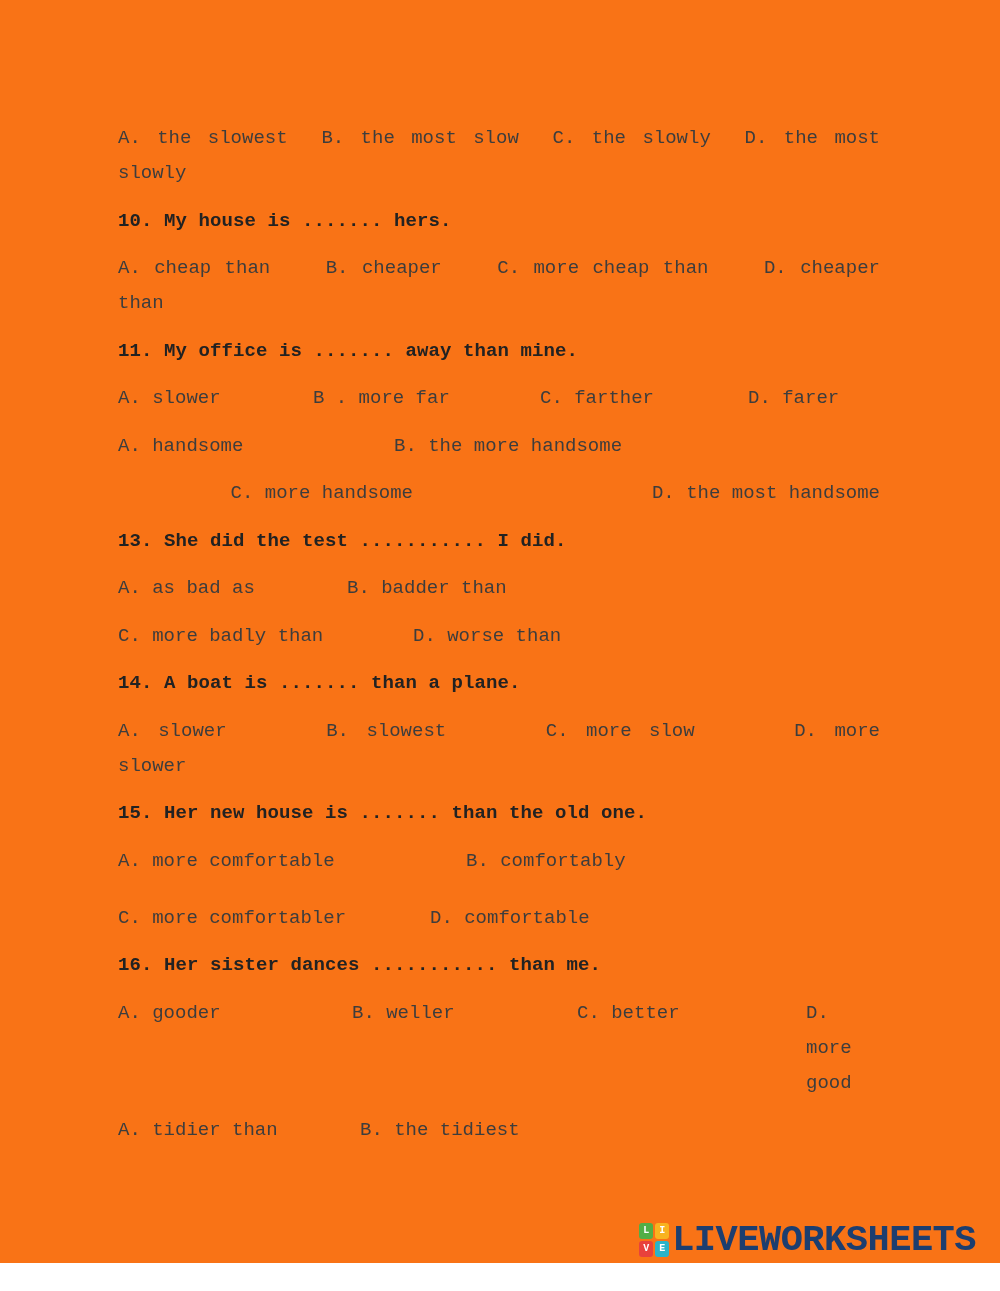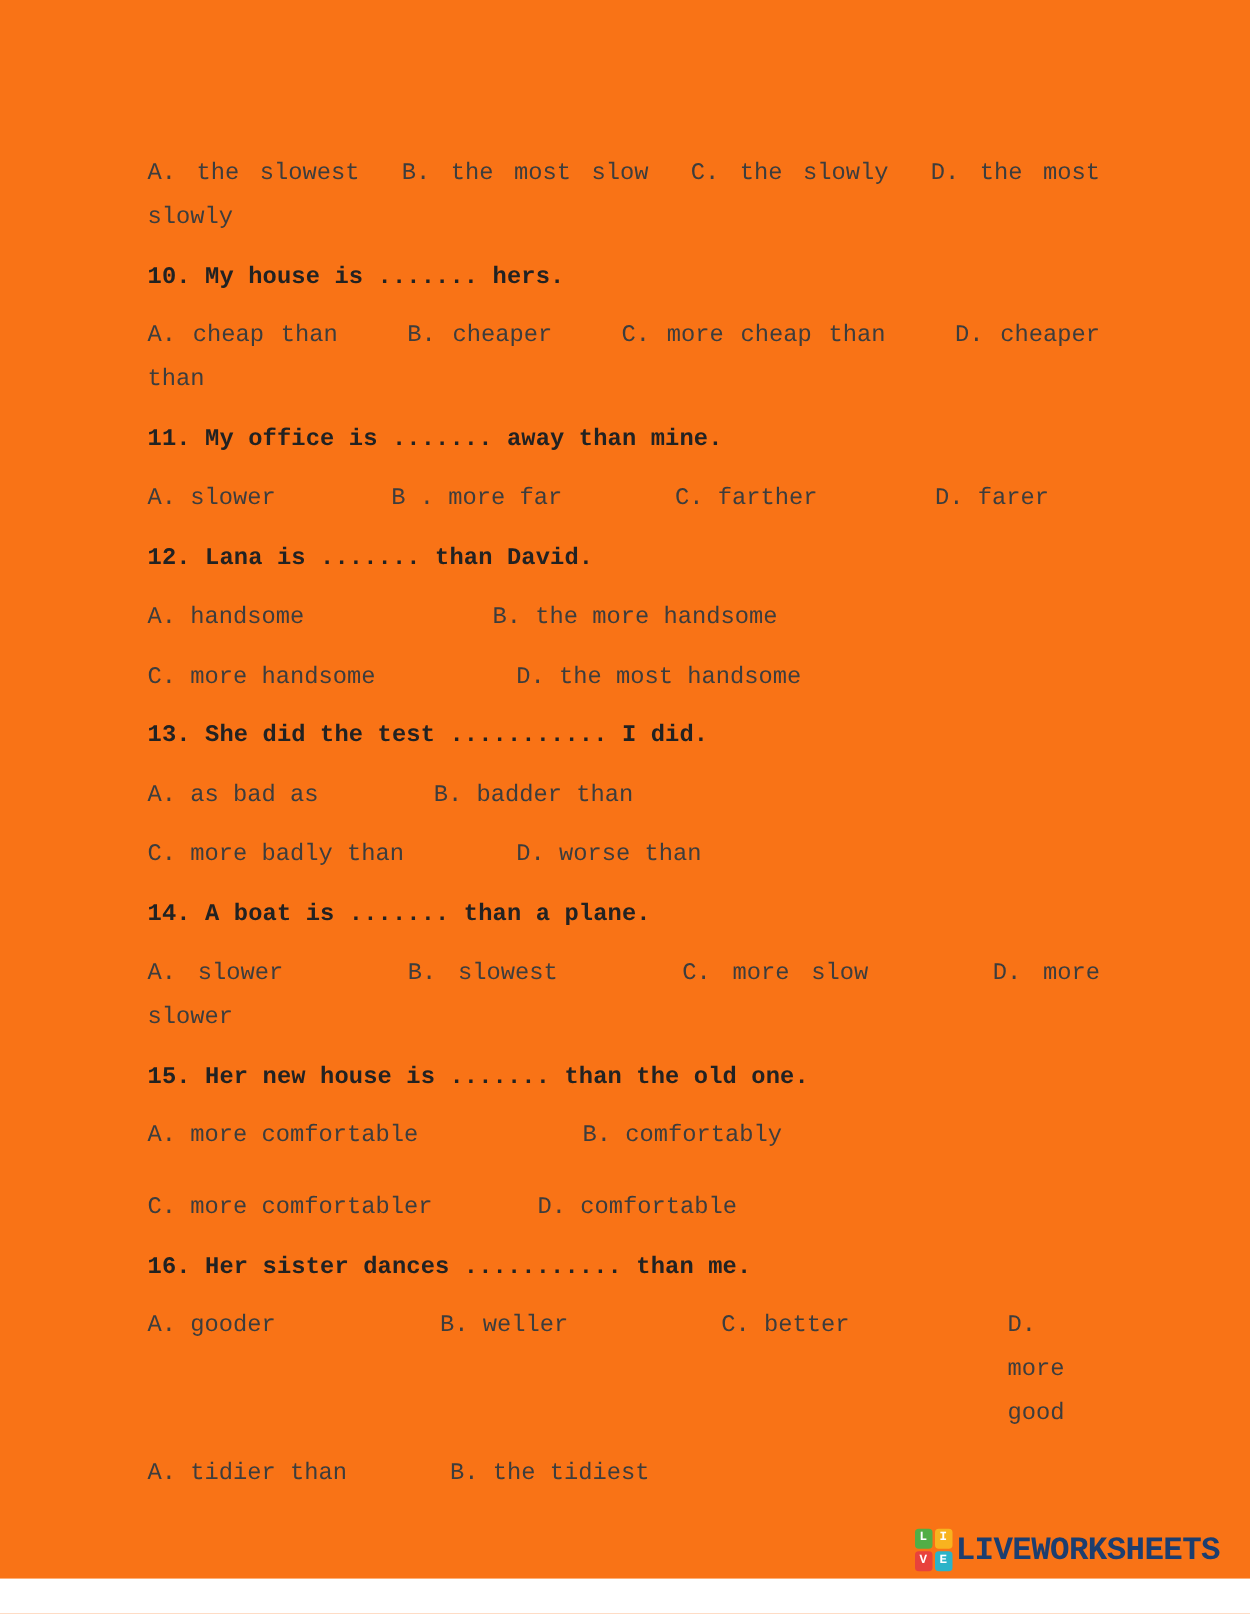--- a/index.html
+++ b/index.html
@@ -33,21 +33,21 @@
   }
   .ws5 { word-spacing: 5px; }
   .ws2 { word-spacing: 2px; }
   .ws6 { word-spacing: 6px; align-items: flex-end; }
   .cont { line-height: 35px; }
   
   .opts-grid { display: grid; }
   .cols-q11 { grid-template-columns: 195px 227px 208px auto; }
   .cols-q16 { grid-template-columns: 204px 195px 199px auto; gap: 30px; }
   .cols-q12a { grid-template-columns: 240px auto; gap: 36px; }
-  .cols-q12b { grid-template-columns: 295px auto; }
+  .cols-q12b { grid-template-columns: 295px auto; text-align: right; }
   .cols-q13a { grid-template-columns: 229px auto; }
   .cols-q13b { grid-template-columns: 295px auto; margin-top: 10px; }
   .cols-q15a { grid-template-columns: 307px auto; gap: 41px; }
   .cols-q15b { grid-template-columns: 312px auto; margin-top: 22px; }
   .cols-q17  { grid-template-columns: 242px auto; }
   
   .footer {
     position: absolute;
     right: 24px;
     bottom: 4px;
@@ -72,21 +72,21 @@
     align-items: center;
     justify-content: center;
     line-height: 1;
   }
   .t0 { background: #52ae46; }
   .t1 { background: #f8b31f; }
   .t2 { background: #e8423c; }
   .t3 { background: #2bb3c8; }
   .brand {
     color: #1d3e6f;
-    font-size: 26px;
+    font-size: 37px;
     font-weight: 800;
     letter-spacing: -0.5px;
     line-height: 38px;
   }
 </style>
 </head>
 <body>
 
 <div class="page">
   <div class="content">
@@ -113,21 +113,20 @@
     </div>
 
     <div class="block q">11. My office is ....... away than mine.</div>
     <div class="block opts-grid cols-q11">
       <span>A. slower</span>
       <span>B . more far</span>
       <span>C. farther</span>
       <span>D. farer</span>
     </div>
 
-    <div class="block q">12. Lana is ....... than David.</div>
     <div class="block opts-grid cols-q12a">
       <span>A. handsome</span>
       <span>B. the more handsome</span>
     </div>
     <div class="block opts-grid cols-q12b">
       <span>C. more handsome</span>
       <span>D. the most handsome</span>
     </div>
 
     <div class="block q">13. She did the test ........... I did.</div>

